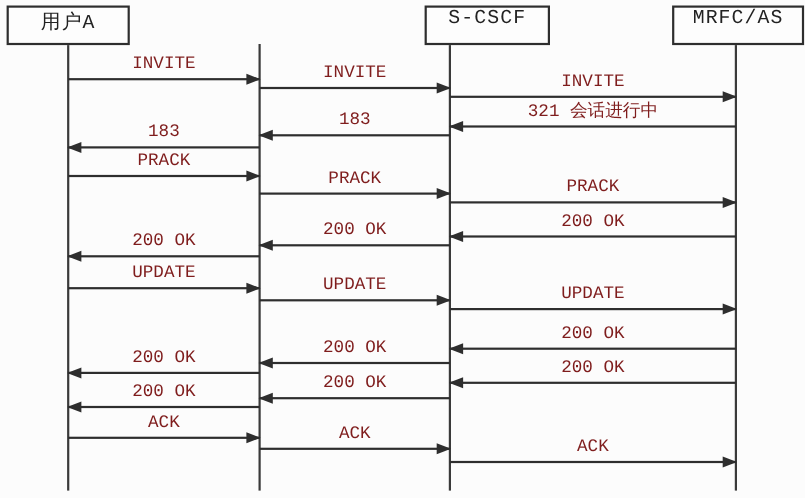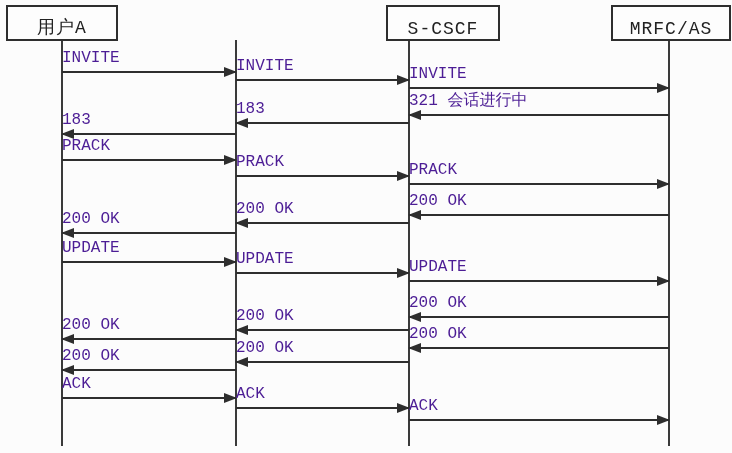--- a/index.html
+++ b/index.html
@@ -16,21 +16,21 @@
     overflow: hidden;
   }
   .actor-box {
     position: absolute;
     top: 5px;
     height: 36px;
     box-sizing: border-box;
     border: 2px solid #2e2e2e;
     background: #fdfdfd;
     display: flex;
-    align-items: flex-end;
+    align-items: flex-start;
     justify-content: center;
     font-size: 18px;
     color: #222222;
     letter-spacing: 1px;
   }
   .lifeline {
     position: absolute;
     width: 0;
     border-left: 2px solid #3a3a3a;
   }
@@ -58,22 +58,23 @@
     border-left: 13px solid #2e2e2e;
   }
   .msg-head.left {
     left: -1px;
     border-right: 13px solid #2e2e2e;
   }
   .msg-label {
     position: absolute;
     height: 20px;
     line-height: 20px;
+    text-align: center;
     font-size: 16px;
-    color: #4c1d95;
+    color: #7f1d1d;
     white-space: nowrap;
   }
 </style>
 </head>
 <body>
 
 <div id="stage">
     <div class="lifeline" style="left: 61px; top: 40px; height: 406px;"></div>
     <div class="actor-box" style="left: 6px; width: 112px;">
       <span>用户A</span>

